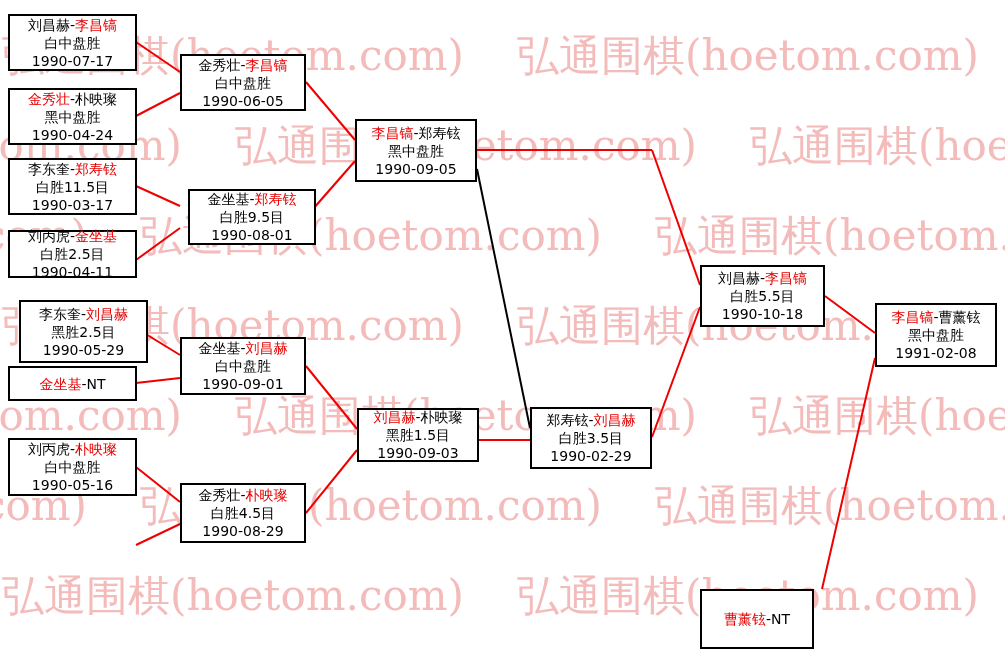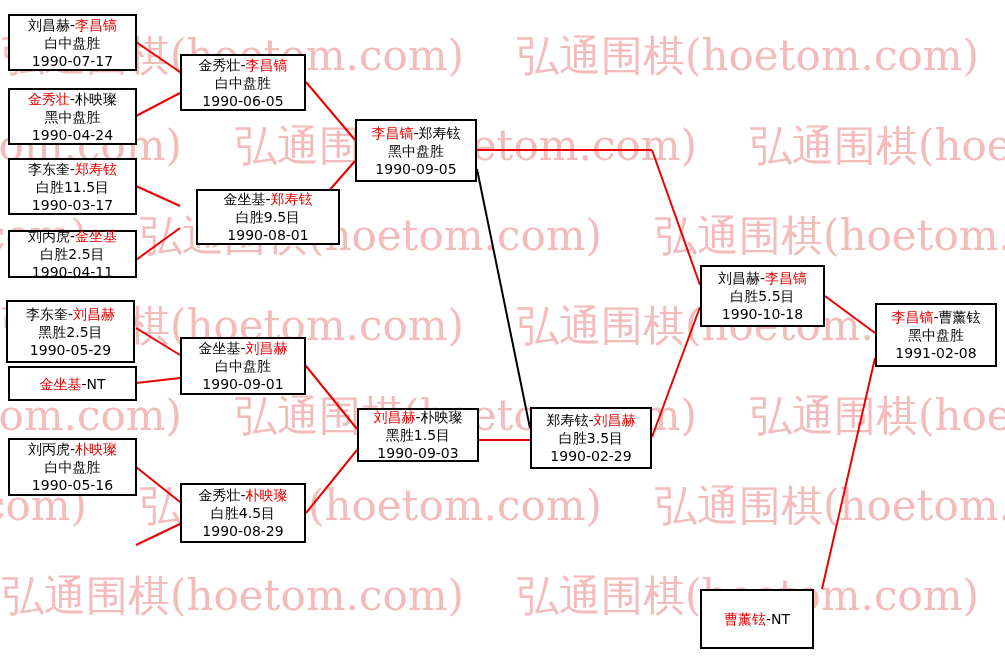--- a/index.html
+++ b/index.html
@@ -90,40 +90,40 @@
   <div class="box" style="left:8px;top:158px;width:129px;height:57px">
     <div><span>李东奎-</span><span class="win">郑寿铉</span><span></span></div>
     <div>白胜11.5目</div>
     <div>1990-03-17</div>
   </div>
   <div class="box" style="left:8px;top:230px;width:129px;height:48px">
     <div><span>刘丙虎-</span><span class="win">金坐基</span><span></span></div>
     <div>白胜2.5目</div>
     <div>1990-04-11</div>
   </div>
-  <div class="box" style="left:6px;top:300px;width:129px;height:63px">
+  <div class="box" style="left:19px;top:300px;width:129px;height:63px">
     <div><span>李东奎-</span><span class="win">刘昌赫</span><span></span></div>
     <div>黑胜2.5目</div>
     <div>1990-05-29</div>
   </div>
   <div class="box" style="left:8px;top:366px;width:129px;height:35px">
     <div><span></span><span class="win">金坐基</span><span>-NT</span></div>
   </div>
   <div class="box" style="left:8px;top:438px;width:129px;height:58px">
     <div><span>刘丙虎-</span><span class="win">朴映璨</span><span></span></div>
     <div>白中盘胜</div>
     <div>1990-05-16</div>
   </div>
 
   <div class="box" style="left:180px;top:54px;width:126px;height:57px">
     <div><span>金秀壮-</span><span class="win">李昌镐</span><span></span></div>
     <div>白中盘胜</div>
     <div>1990-06-05</div>
   </div>
-  <div class="box" style="left:196px;top:189px;width:144px;height:56px">
+  <div class="box" style="left:188px;top:189px;width:128px;height:56px">
     <div><span>金坐基-</span><span class="win">郑寿铉</span><span></span></div>
     <div>白胜9.5目</div>
     <div>1990-08-01</div>
   </div>
   <div class="box" style="left:180px;top:337px;width:126px;height:58px">
     <div><span>金坐基-</span><span class="win">刘昌赫</span><span></span></div>
     <div>白中盘胜</div>
     <div>1990-09-01</div>
   </div>
   <div class="box" style="left:180px;top:483px;width:126px;height:60px">

